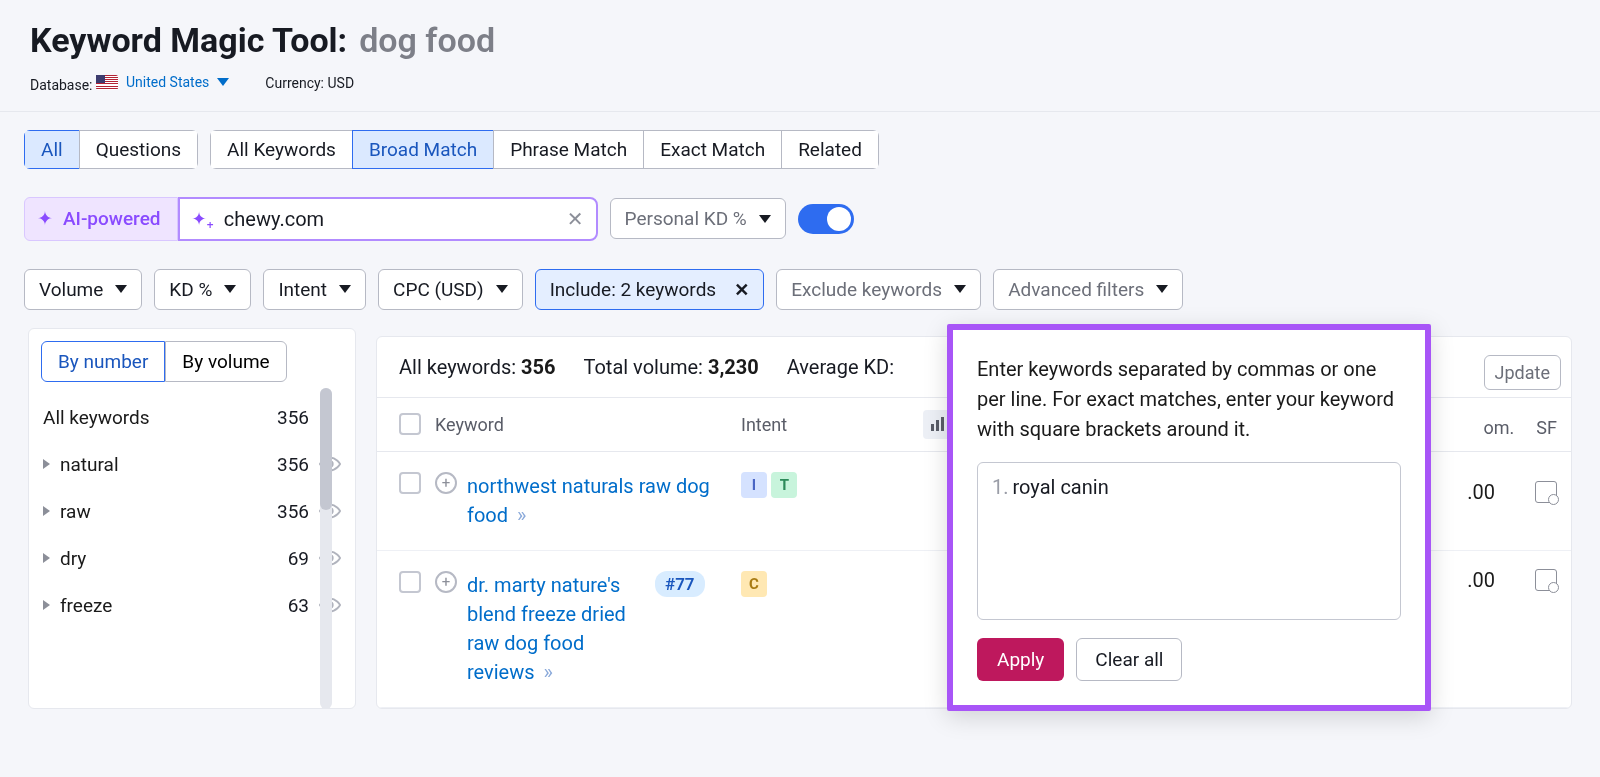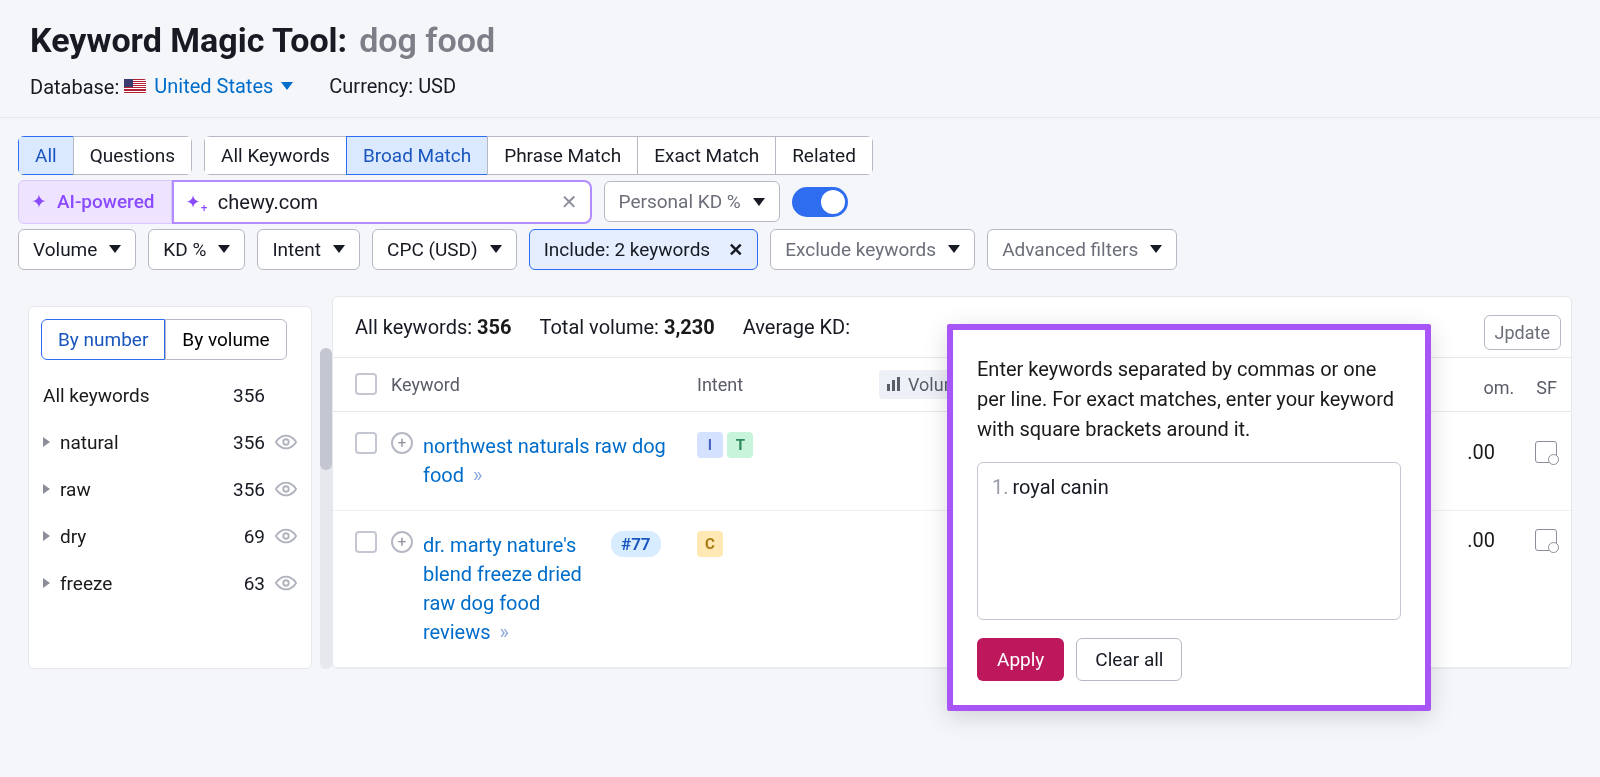--- a/index.html
+++ b/index.html
@@ -2,28 +2,28 @@
 <html><head>
 <meta charset="utf-8">
 <style>
 * { box-sizing: border-box; margin: 0; padding: 0; font-family: -apple-system, BlinkMacSystemFont, "Segoe UI", Roboto, Helvetica, Arial, sans-serif; }
 body { background: #f5f6fa; color: #1a1a1a; font-size: 18px; }
 .page { width: 1600px; min-height: 777px; position: relative; }
 .header { padding: 20px 30px 18px 30px; }
 .title-row { display: flex; align-items: baseline; gap: 12px; margin-bottom: 14px; }
 .title { font-size: 34px; font-weight: 700; color: #171a22; }
 .title-query { font-size: 34px; font-weight: 600; color: #7d7f88; }
-.meta-row { display: flex; align-items: center; gap: 36px; font-size: 20px; color: #171a22; }
+.meta-row { display: flex; align-items: center; gap: 36px; font-size: 14px; color: #171a22; }
 .db-wrap { display: inline-flex; align-items: center; gap: 8px; }
 .flag { width: 22px; height: 15px; display: inline-block; background: linear-gradient(to bottom, #b22234 0 7%, #fff 7% 14%, #b22234 14% 21%, #fff 21% 28%, #b22234 28% 35%, #fff 35% 42%, #b22234 42% 49%, #fff 49% 56%, #b22234 56% 63%, #fff 63% 70%, #b22234 70% 77%, #fff 77% 84%, #b22234 84% 91%, #fff 91% 100%); position: relative; border-radius: 2px; }
 .flag::before { content:''; position:absolute; top:0; left:0; width:9px; height:8px; background:#3c3b6e; }
 .db-link { color:#006dca; display:inline-flex; align-items:center; gap:8px; cursor:pointer; }
 .chev-down { width: 0; height: 0; border-left: 6px solid transparent; border-right: 6px solid transparent; border-top: 8px solid currentColor; display:inline-block; }
 .divider { border: 0; border-top: 1px solid #e6e8ee; margin: 0; }
-.controls { padding: 18px 30px 10px 18px; display:flex; flex-direction:column; gap:5px; }
+.controls { padding: 18px 30px 10px 24px; display:flex; flex-direction:column; gap:28px; }
 .row { display:flex; align-items:center; gap:12px; flex-wrap:wrap; }
 .seggrp { display:inline-flex; border-radius: 6px; overflow:hidden; }
 .seg { border:1px solid #b6b9c4; background:#fff; padding:7px 16px; font-size:19px; cursor:pointer; color:#171a22; }
 .seg.active { background:#dbe9ff; border-color:#2e6cf0; color:#1a56bd; }
 .seg + .seg { margin-left:-1px; }
 .beta { background:#ff642d; color:#fff; font-size:12px; font-weight:700; padding:2px 6px; border-radius:4px; letter-spacing:.3px; }
 .lang-btn .label { color:#8c8f99; }
 .ai-chip { display:inline-flex; align-items:center; gap:10px; background:#efe4ff; color:#8a4bff; border:1px solid #d9c7ff; padding:9px 16px 9px 12px; border-radius:6px 0 0 6px; font-size:19px; font-weight:500; }
 .domain-input-wrap { display:inline-flex; align-items:center; gap:10px; border:2px solid #b28bff; background:#fff; padding:8px 12px; border-radius:0 8px 8px 0; width:420px; }
 .spark { color:#8a4bff; font-size:18px; }
@@ -31,21 +31,21 @@
 .clear-x { color:#8c8f99; cursor:pointer; font-size:20px; }
 .filter-btn { display:inline-flex; align-items:center; gap:12px; border:1px solid #b6b9c4; background:#fff; padding:8px 14px; border-radius:6px; font-size:19px; color:#171a22; cursor:pointer; }
 .filter-btn.muted .label { color:#6c6f79; }
 .filter-btn.active { border-color:#2e6cf0; background:#e4eeff; }
 .filter-btn .x { margin-left:6px; color:#171a22; font-weight:700; cursor:pointer; font-size:18px; }
 .filter-btn.slim { color:#6c6f79; }
 .toggle { width:56px; height:30px; border-radius:99px; background:#2e6cf0; position:relative; cursor:pointer; }
 .toggle::after { content:''; position:absolute; right:3px; top:3px; width:24px; height:24px; border-radius:50%; background:#fff; }
 .ranking-label { font-size:20px; }
 .main { display:flex; padding: 0 28px; gap:20px; position:relative; margin-top:8px; }
-.sidebar { width:284px; background:#fff; border:1px solid #e6e8ee; border-radius:6px; margin-top:18px; }
+.sidebar { width:328px; background:#fff; border:1px solid #e6e8ee; border-radius:6px; margin-top:0; }
 .side-tabs { display:flex; padding:12px; gap:0; }
 .side-tab { flex:none; border:1px solid #b6b9c4; padding:8px 16px; font-size:19px; background:#fff; cursor:pointer; }
 .side-tab:first-child { border-radius:6px 0 0 6px; }
 .side-tab:last-child { border-radius:0 6px 6px 0; }
 .side-tab.active { color:#1a56bd; border-color:#2e6cf0; }
 .side-row { display:flex; align-items:center; gap:10px; padding:12px 14px; font-size:19px; }
 .side-row .chev-right { width:0; height:0; border-top:5px solid transparent; border-bottom:5px solid transparent; border-left:7px solid #8c8f99; }
 .side-row .name { flex:1; }
 .side-row .cnt { width:52px; text-align:right; color:#171a22; }
 .side-row.all { font-weight:400; }

